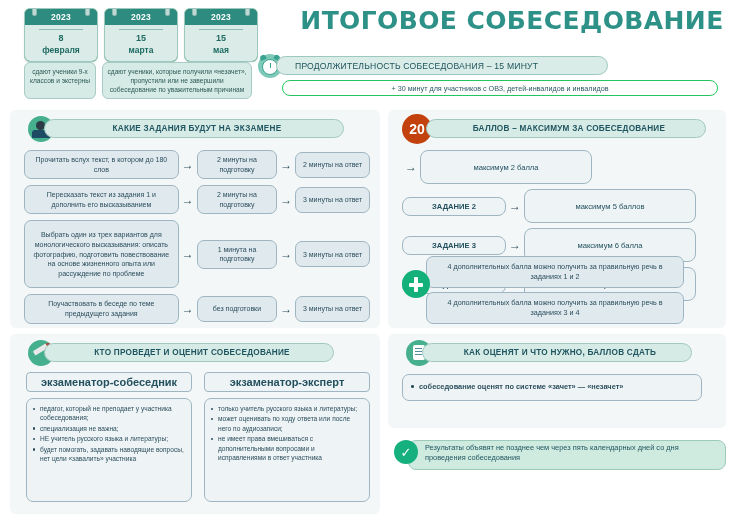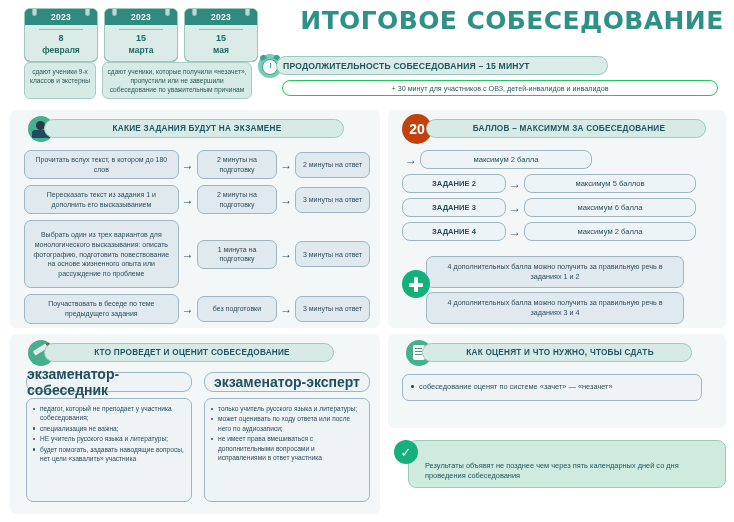--- a/index.html
+++ b/index.html
@@ -74,21 +74,21 @@
     position:absolute;left:0;top:0;width:24px;height:24px;border-radius:50%;
     background:#7fc9b8;
   }
   .dur-pill{
     position:absolute;left:18px;top:2px;width:332px;height:19px;
     background:#d9ece7;border:1px solid #9dc8be;border-radius:10px;
     display:flex;align-items:center;
     box-sizing:border-box;
   }
   .dur-pill span{
-    padding-left:6px;font-size:8.6px;font-weight:bold;color:#20555e;letter-spacing:.2px;
+    padding-left:18px;font-size:8.6px;font-weight:normal;color:#20555e;letter-spacing:.2px;
   }
   .dur-sub{
     position:absolute;left:24px;top:26px;width:436px;height:16px;
     background:#ffffff;border:1px solid #22c55e;border-radius:9px;
     display:flex;align-items:center;justify-content:center;
     font-size:7.2px;color:#2d5a63;box-sizing:border-box;
   }
 
   
   .panel{position:absolute;background:#f4f7f7;border-radius:6px;}
@@ -141,21 +141,21 @@
   }
 
   
   .prow{display:flex;align-items:center;margin-bottom:5px;}
   .pbox-l{
     width:104px;height:19px;background:#eef4f6;border:1px solid #9fb6c2;border-radius:8px;
     display:flex;align-items:center;justify-content:center;
     font-size:7.6px;font-weight:bold;color:#23505e;box-sizing:border-box;
   }
   .pbox-r{
-    width:172px;height:19px;background:#eef4f6;border:1px solid #9fb6c2;border-radius:8px;
+    width:172px;height:34px;background:#eef4f6;border:1px solid #9fb6c2;border-radius:8px;
     display:flex;align-items:center;justify-content:center;
     font-size:7.6px;color:#23505e;box-sizing:border-box;
   }
   .bonus{position:absolute;left:14px;top:146px;right:10px;}
   .plus{
     position:absolute;left:0;top:14px;width:28px;height:28px;border-radius:50%;
     background:#14b07a;
   }
   .plus:before,.plus:after{
     content:"";position:absolute;background:#ffffff;border-radius:1px;
@@ -166,23 +166,23 @@
     margin-left:24px;width:258px;
     background:#dfe9ee;border:1px solid #9fb6c2;border-radius:7px;
     font-size:7.2px;line-height:10px;color:#2c4e5c;text-align:center;
     padding:5px 6px;box-sizing:border-box;margin-bottom:4px;
   }
 
   
   .who-cols{position:absolute;left:16px;top:38px;display:flex;gap:12px;}
   .who-col{width:166px;}
   .who-title{
-    height:20px;background:#eef4f6;border:1px solid #9fb6c2;border-radius:9px;
-    display:flex;align-items:center;justify-content:center;
-    font-size:14px;font-weight:bold;color:#23505e;box-sizing:border-box;
+    height:20px;background:#eef4f6;border:1px solid #9fb6c2;border-radius:4px;
+    display:flex;align-items:center;justify-content:center;
+    font-size:11px;font-weight:bold;color:#23505e;box-sizing:border-box;
     margin-bottom:6px;
   }
   .who-body{
     background:#eef4f6;border:1px solid #9fb6c2;border-radius:7px;
     padding:5px 6px 6px 6px;box-sizing:border-box;min-height:104px;
   }
   .who-body ul{margin:0;padding:0;list-style:none;}
   .who-body li{
     font-size:6.6px;line-height:9.4px;color:#2c4e5c;
     padding-left:7px;position:relative;margin-bottom:1px;
@@ -191,21 +191,21 @@
     content:"";position:absolute;left:0;top:3.6px;width:2.4px;height:2.4px;
     background:#2c4e5c;border-radius:50%;
   }
 
   
   .ebox{
     position:absolute;left:14px;top:40px;width:300px;
     background:#eef4f6;border:1px solid #9fb6c2;border-radius:7px;
     padding:6px 8px;box-sizing:border-box;
   }
-  .ebox ul{margin:0;padding:0;list-style:none;}
+  .ebox ul{margin:0;padding:0;list-style:none;font-weight:bold;}
   .ebox li{
     font-size:7.4px;line-height:11px;color:#2c4e5c;
     padding-left:8px;position:relative;margin-bottom:2px;
   }
   .ebox li:before{
     content:"";position:absolute;left:0;top:4px;width:2.6px;height:2.6px;
     background:#2c4e5c;border-radius:50%;
   }
 
   
@@ -215,21 +215,21 @@
   .n-icon{
     position:absolute;left:6px;top:0;width:24px;height:24px;border-radius:50%;
     display:flex;align-items:center;justify-content:center;
     color:#ffffff;font-size:13px;font-weight:bold;z-index:2;
   }
   .n-icon.check{background:#16b07f;}
   .n-icon.mic{background:#16b07f;}
   .n-pill{
     margin-left:20px;width:318px;
     background:#cfeade;border:1px solid #9ccbbb;border-radius:8px;
-    padding:20px 8px 5px 16px;box-sizing:border-box;
+    padding:2px 8px 5px 16px;box-sizing:border-box;
     font-size:7.4px;line-height:10.4px;color:#1f5560;
   }
   .n-pill.one-line{height:20px;display:flex;align-items:center;}
 
   .mic-glyph{
     width:5px;height:9px;border-radius:3px;background:#b0462f;position:relative;
   }
   .mic-glyph:after{
     content:"";position:absolute;left:1.2px;top:9px;width:2.6px;height:3px;background:#b0462f;
   }
@@ -447,21 +447,21 @@
       </div>
     </div>
   </div>
 
   <div class="panel p-eval">
     <div class="sec-head">
       <div class="sec-icon">
         <span class="doc-glyph"></span>
       </div>
       <div class="sec-pill">
-        <span>КАК ОЦЕНЯТ И ЧТО НУЖНО, ЧТОБЫ СДАТЬ</span>
+        <span>КАК ОЦЕНЯТ И ЧТО НУЖНО, БАЛЛОВ СДАТЬ</span>
       </div>
     </div>
     <div class="ebox">
       <ul>
         <li>собеседование оценят по системе «зачет» — «незачет»</li>
       </ul>
     </div>
   </div>
 
   <div class="notice n-results">

